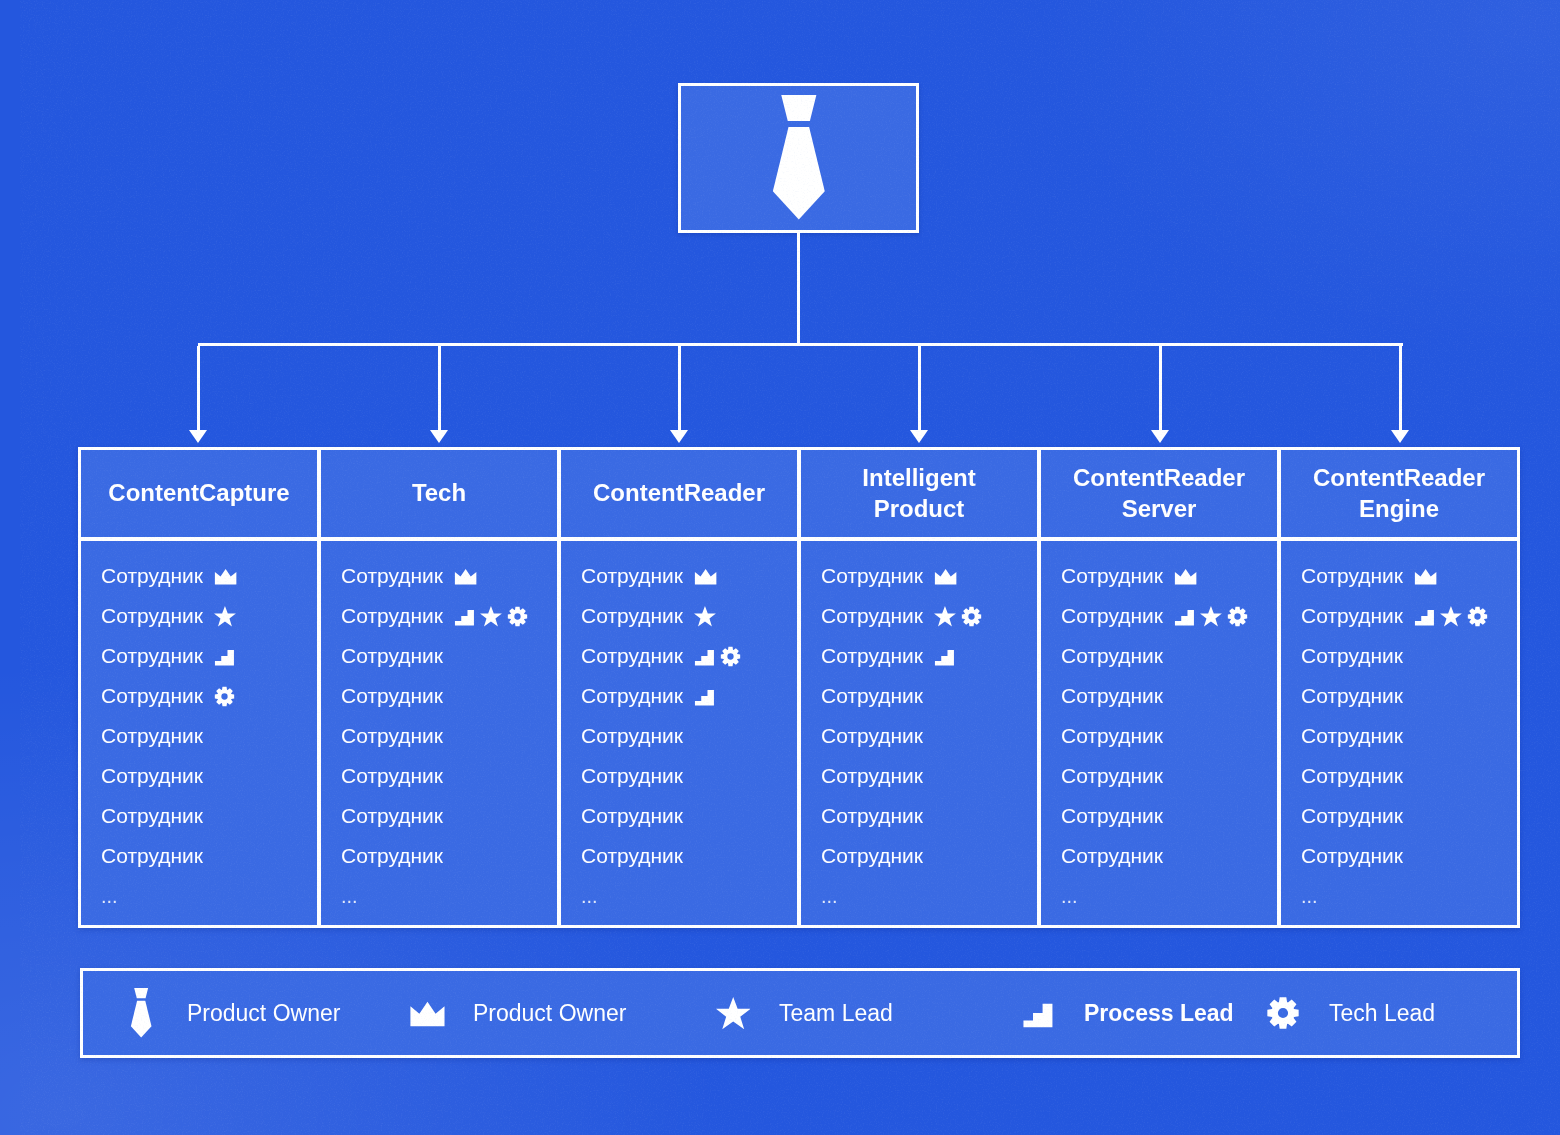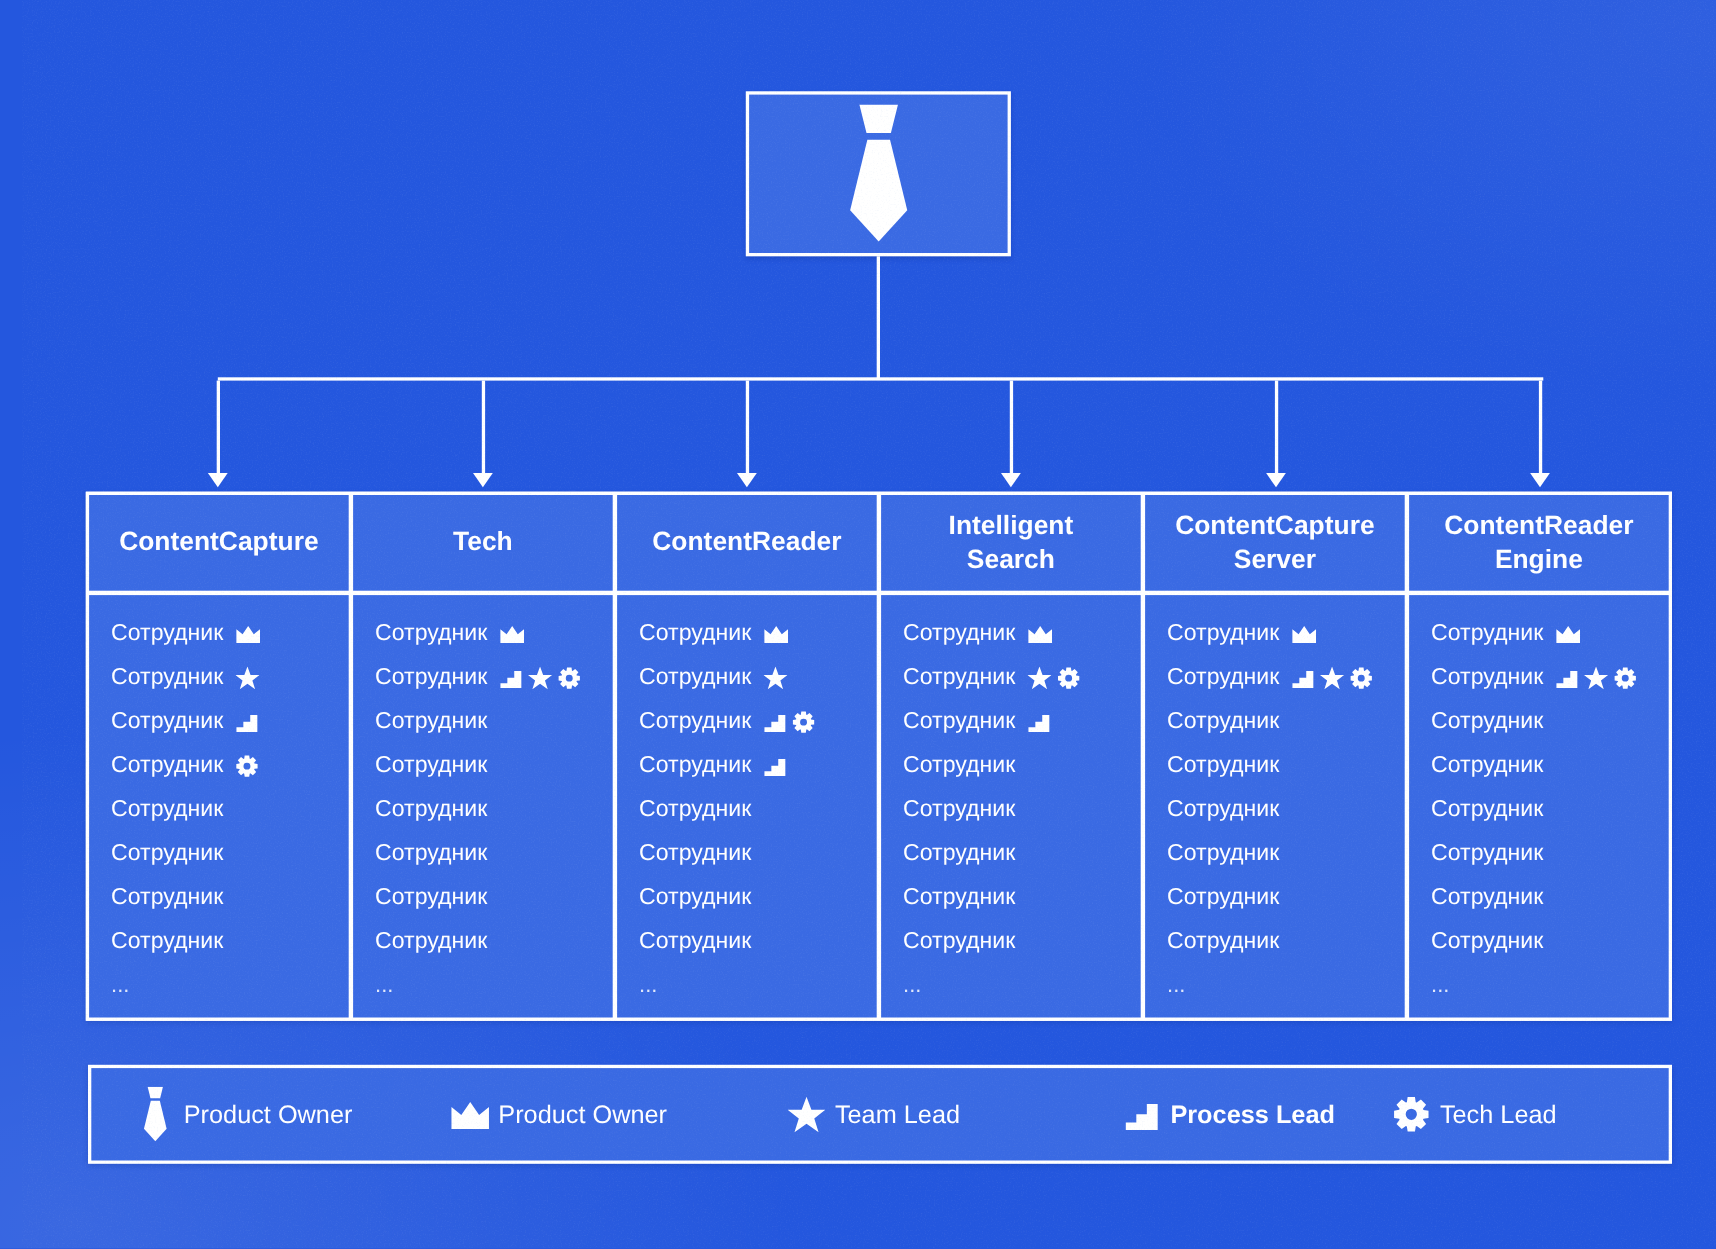--- a/index.html
+++ b/index.html
@@ -58,21 +58,21 @@
   .row-icons .ic-star{height:21px;}
   .row-icons .ic-gear{height:21px;}
   .row.ellipsis{font-size:20px;opacity:.85;}
 
   
   .legend{
     position:absolute;left:60px;top:968px;width:1440px;height:90px;
     background:var(--panel);border:3px solid var(--fg);
     box-shadow:0 2px 5px rgba(8,35,130,.25);
   }
-  .legend-item{position:absolute;top:0;height:100%;display:flex;align-items:center;gap:4px;}
+  .legend-item{position:absolute;top:0;height:100%;display:flex;align-items:center;gap:24px;}
   .legend-ic{width:44px;display:flex;align-items:center;justify-content:center;}
   .legend-ic svg{display:block;width:auto;}
   .legend-ic .ic-tie{height:50px;}
   .legend-ic .ic-crown{height:27px;}
   .legend-ic .ic-star{height:33px;}
   .legend-ic .ic-stairs{height:29px;}
   .legend-ic .ic-gear{height:34px;}
   .legend-label{font-size:23px;}
 
   
@@ -285,21 +285,21 @@
           </div>
           <div class="row">
             <span class="row-label">Сотрудник</span>
           </div>
           <div class="row ellipsis">
             <span class="row-label">...</span>
           </div>
         </div>
       </div>
       <div class="col">
-        <div class="col-header">Intelligent Search</div>
+        <div class="col-header">Intelligent Product</div>
         <div class="col-body">
           <div class="row">
             <span class="row-label">Сотрудник</span>
             <span class="row-icons">
               <span style="display: flex;">
                 <svg class="ic ic-crown" viewBox="0 0 26 19" xmlns="http://www.w3.org/2000/svg" fill="#ffffff">
                   <path d="M1 18.5 V4.4 L7.3 9.6 L13 1.2 L18.7 9.6 L25 4.4 V18.5 Z"></path>
                 </svg>
               </span>
             </span>
@@ -343,21 +343,21 @@
           </div>
           <div class="row">
             <span class="row-label">Сотрудник</span>
           </div>
           <div class="row ellipsis">
             <span class="row-label">...</span>
           </div>
         </div>
       </div>
       <div class="col">
-        <div class="col-header">ContentCapture Server</div>
+        <div class="col-header">ContentReader Server</div>
         <div class="col-body">
           <div class="row">
             <span class="row-label">Сотрудник</span>
             <span class="row-icons">
               <span style="display: flex;">
                 <svg class="ic ic-crown" viewBox="0 0 26 19" xmlns="http://www.w3.org/2000/svg" fill="#ffffff">
                   <path d="M1 18.5 V4.4 L7.3 9.6 L13 1.2 L18.7 9.6 L25 4.4 V18.5 Z"></path>
                 </svg>
               </span>
             </span>

